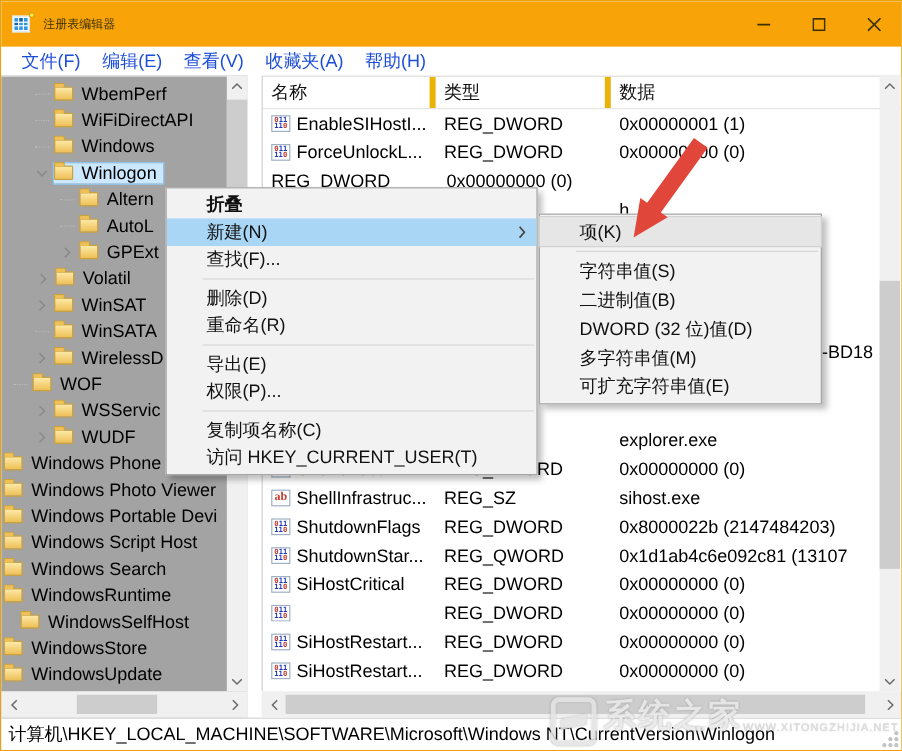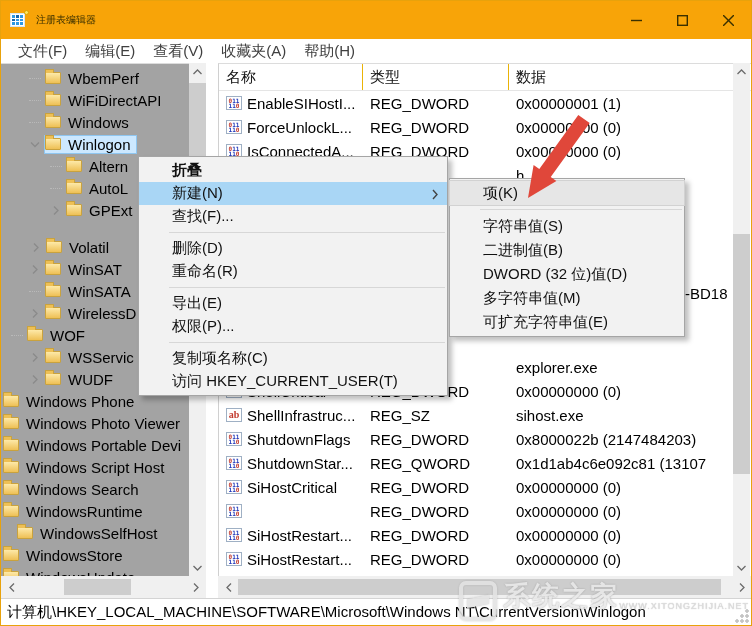--- a/index.html
+++ b/index.html
@@ -21,39 +21,39 @@
   #appicon .grid i:nth-child(4){ background:#1565ad; }
   #appicon .spark { position:absolute; right:-1px; top:-1px; width:5px; height:5px;
     background:#ffe45e; border-radius:50%; border:1px solid #d9a400; }
   #apptitle { color:#3a3000; font-size:10px; }
   #capbtns { margin-left:auto; display:flex; height:100%; }
   .capbtn { width:46px; height:100%; display:flex; align-items:center; justify-content:center; }
   .capbtn svg { stroke:#3a3000; stroke-width:1.4; fill:none; }
   
   #menubar { position:absolute; left:0; top:38px; width:100%; height:24px;
     background:#fff; display:flex; align-items:center; padding-left:8px; }
-  .mbitem { padding:2px 9px; color:#404040; }
+  .mbitem { padding:2px 9px; color:#1d4ed8; }
   
   #treepane { position:absolute; left:0; top:62px; width:205px; height:623px;
     background:#a3a3a3; border-top:1px solid #dcdcdc; overflow:hidden; }
   #treerows { position:absolute; left:0; top:3px; }
   .trow { height:22px; display:flex; align-items:center; white-space:nowrap; }
   .chevslot { width:14px; height:14px; flex:0 0 14px; display:flex; align-items:center; justify-content:center; margin-right:3px; }
   .dots { width:12px; border-top:1px dotted #b9b9b9; }
   .folder { position:relative; width:16px; height:12px; flex:0 0 16px; margin-right:5px;
     background:linear-gradient(#fde9a8,#eec055); border:1px solid #c9a23e; border-radius:1px; }
   .folder::before { content:""; position:absolute; left:-1px; top:-4px; width:7px; height:3px;
     background:#eec055; border:1px solid #c9a23e; border-bottom:none; border-radius:1px 1px 0 0; }
   .tsel { display:flex; align-items:center; background:#cce8ff; outline:1px solid #8fc6f0; padding-right:3px; }
   .tlabel { padding:0 2px; }
   
   #listpane { position:absolute; left:217px; top:62px; width:534px; height:513px;
     background:#fff; border-top:1px solid #dcdcdc; border-left:1px solid #d0d0d0; overflow:hidden; }
   #listhead { display:flex; height:27px; border-bottom:1px solid #e5e5e5; }
-  .hcell { display:flex; align-items:center; padding-left:7px; border-right:1px solid #eab308; color:#111; }
+  .hcell { display:flex; align-items:center; padding-left:7px; border-right:5px solid #eab308; color:#111; }
   .hc-name { width:144px; } .hc-type { width:146px; } .hc-data { flex:1; border-right:none; }
   .lrow { display:flex; height:24px; align-items:center; }
   .lc { padding-left:7px; white-space:nowrap; overflow:hidden; }
   .lc-name { width:144px; display:flex; align-items:center; }
   .lc-type { width:146px; }
   .lc-data { flex:1; }
   .vicon { flex:0 0 16px; width:16px; height:14px; margin-right:5px; border:1px solid #9fb0c4;
     background:#fff; display:flex; flex-direction:column; align-items:center; justify-content:center; }
   .vicon.dword { font-family:"DejaVu Sans Mono",monospace; font-size:6px; line-height:5px; color:#2036b8; font-weight:bold; }
   .vicon.dword b { color:#c23a2e; font-weight:bold; }
@@ -217,21 +217,21 @@
         </div>
         <div class="trow" style="padding-left: 48px;">
           <div class="chevslot">
             <svg width="10" height="9">
               <polyline points="3,0.5 7,4.5 3,8.5" fill="none" stroke="#8a8a8a" stroke-width="1.3"></polyline>
             </svg>
           </div>
           <div class="folder"></div>
           <div class="tlabel">GPExt</div>
         </div>
-        <div class="trow" style="padding-left: 28px; margin-top: 15px;">
+        <div class="trow" style="padding-left: 28px;">
           <div class="chevslot">
             <svg width="10" height="9">
               <polyline points="3,0.5 7,4.5 3,8.5" fill="none" stroke="#8a8a8a" stroke-width="1.3"></polyline>
             </svg>
           </div>
           <div class="folder"></div>
           <div class="tlabel">Volatil</div>
         </div>
         <div class="trow" style="padding-left: 27px;">
           <div class="chevslot">
@@ -371,27 +371,20 @@
             <div class="vicon dword">
               <span><b>0</b>11</span>
               <span>11<b>0</b></span>
             </div>
             <div>ForceUnlockL...</div>
           </div>
           <div class="lc lc-type">REG_DWORD</div>
           <div class="lc lc-data">0x00000000 (0)</div>
         </div>
         <div class="lrow">
-          <div class="lc lc-name">
-            <div class="vicon dword">
-              <span><b>0</b>11</span>
-              <span>11<b>0</b></span>
-            </div>
-            <div>IsConnectedA...</div>
-          </div>
           <div class="lc lc-type">REG_DWORD</div>
           <div class="lc lc-data">0x00000000 (0)</div>
         </div>
         <div class="lrow">
           <div class="lc lc-name">
             <div class="vicon none"></div>
             <div></div>
           </div>
           <div class="lc lc-type"></div>
           <div class="lc lc-data">h</div>

